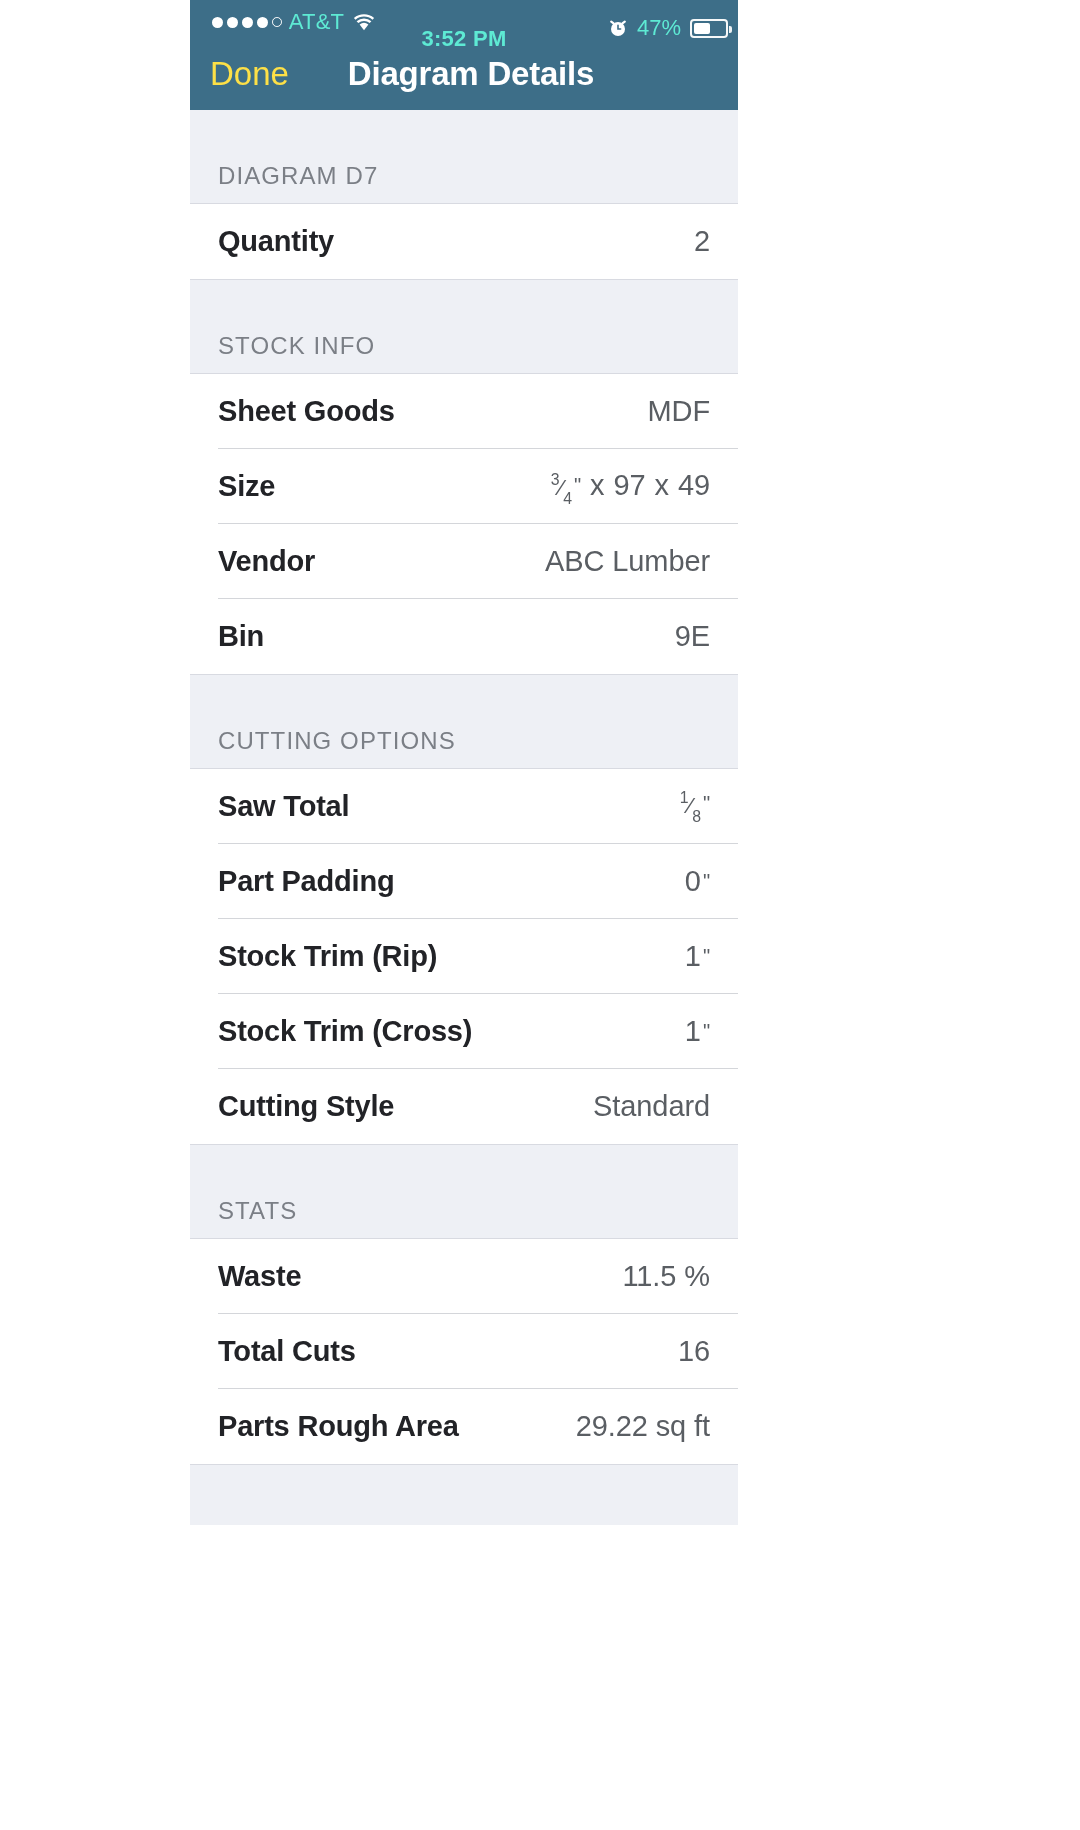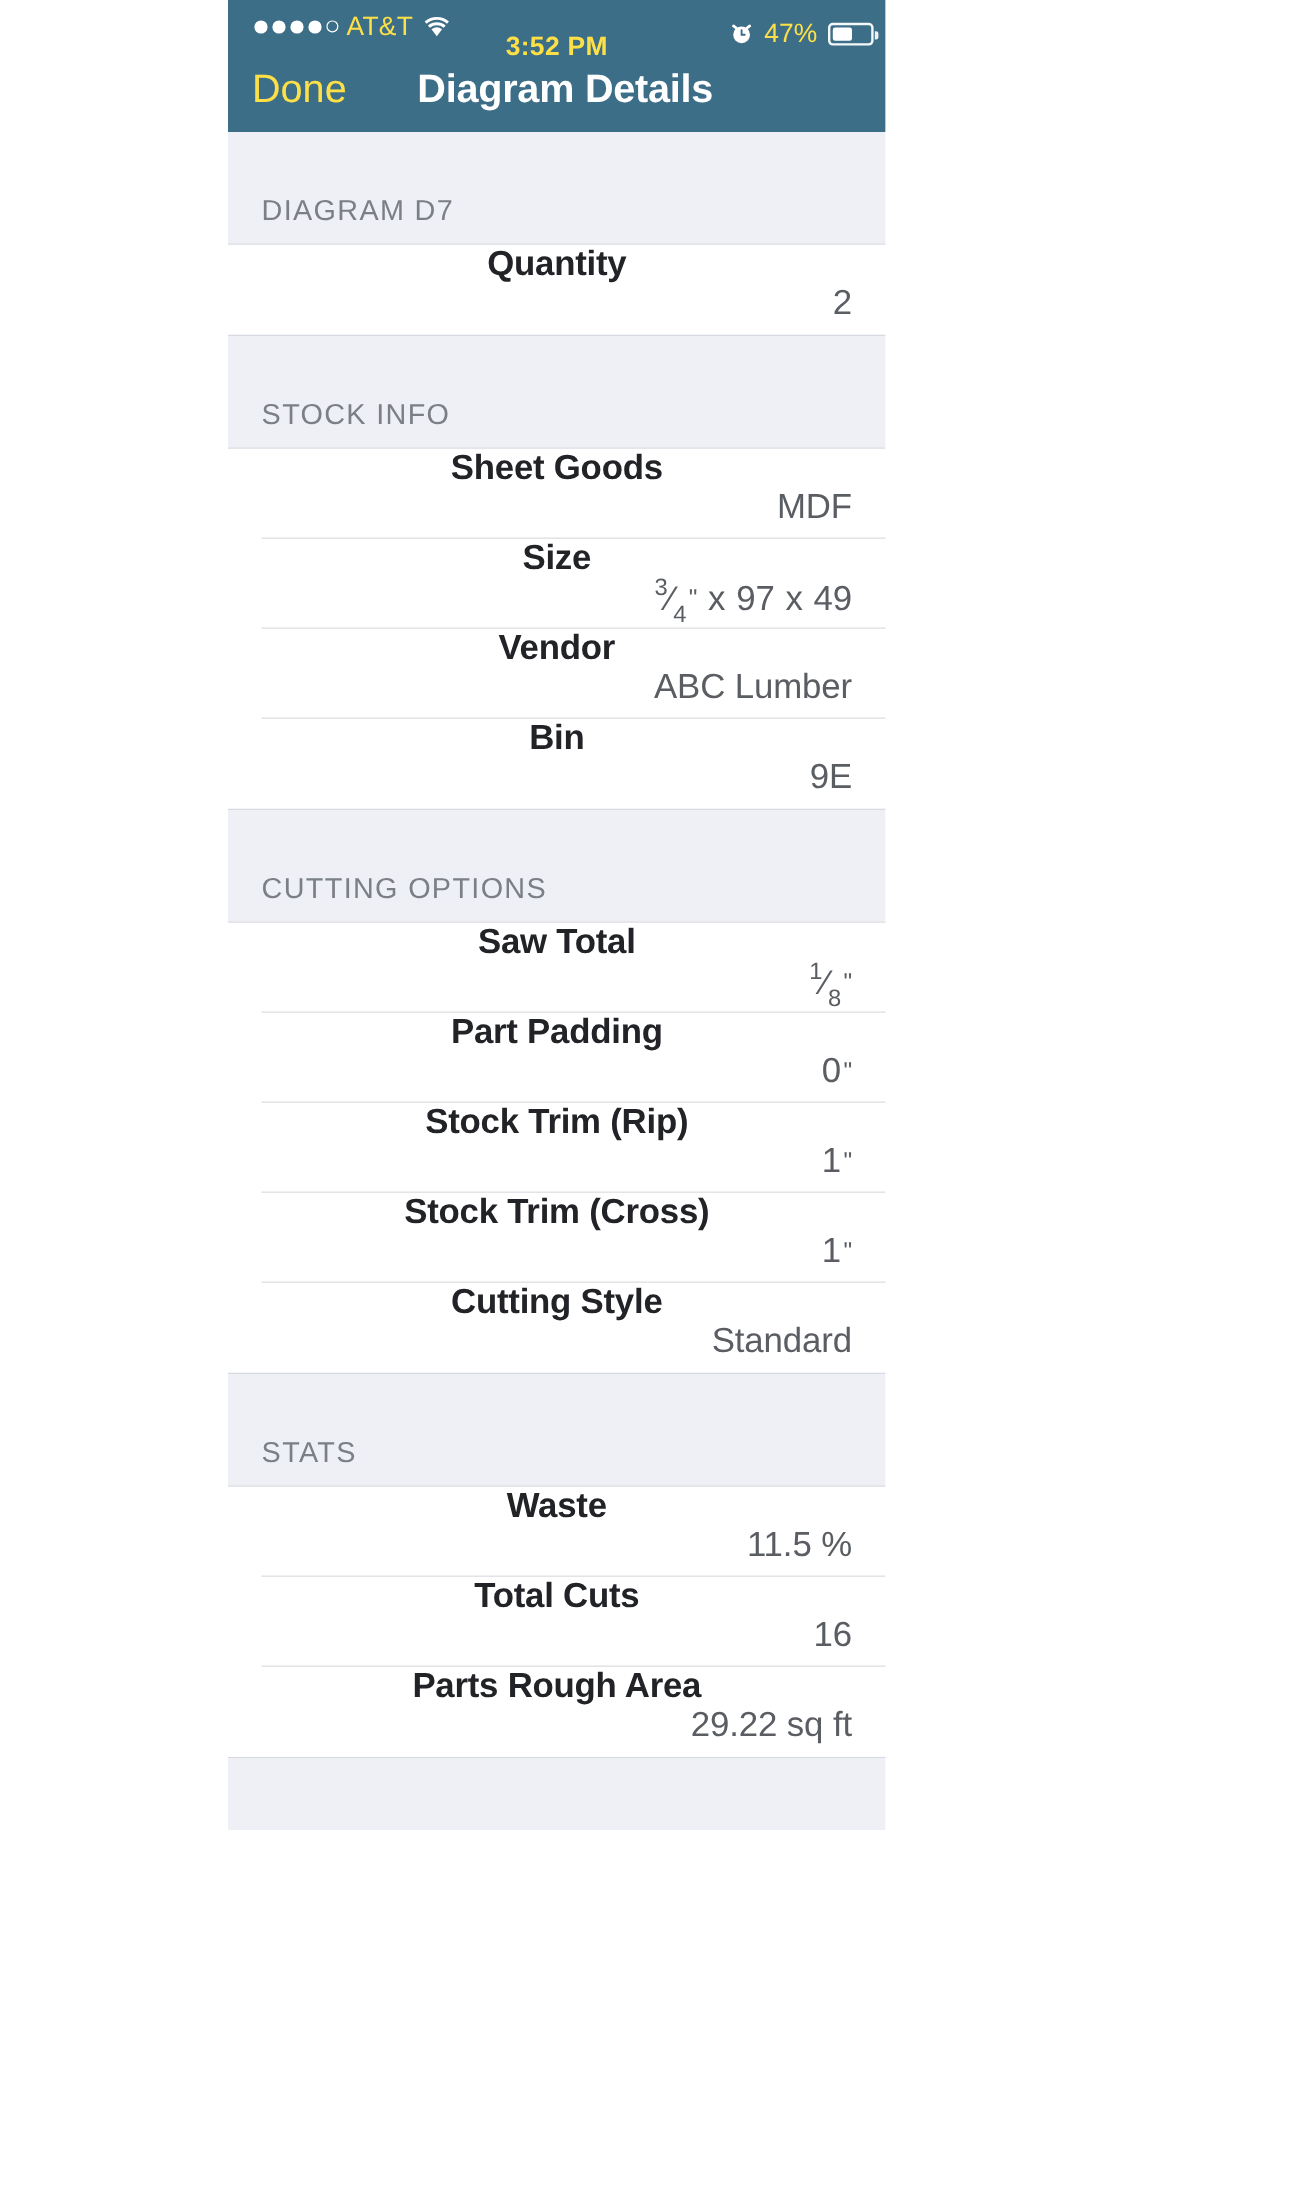--- a/index.html
+++ b/index.html
@@ -36,21 +36,21 @@
 
   
   .header {
     background: #3d6e88;
     height: 110px;
     position: relative;
   }
   .statusbar {
     height: 44px;
     position: relative;
-    color: #fde047;
+    color: #5eead4;
     font-size: 22px;
   }
   .sb-left {
     position: absolute;
     left: 22px;
     top: 9px;
     display: flex;
     align-items: center;
     gap: 7px;
     white-space: nowrap;
@@ -161,21 +161,20 @@
   }
 
   .row {
     height: 75px;
     position: relative;
     background: #ffffff;
     display: flex;
     align-items: center;
     padding: 0 28px 0 28px;
     box-sizing: border-box;
-    flex-direction: column;
   }
   .row::after {
     content: "";
     position: absolute;
     left: 28px; right: 0; bottom: 0;
     height: 1px;
     background: #d4d6da;
   }
   .row.last::after { display: none; }
 
@@ -193,21 +192,21 @@
     white-space: nowrap;
     display: flex;
     align-items: baseline;
     letter-spacing: -0.1px;
   }
 
   
   .frac {
     display: inline-block;
     position: relative;
-    font-size: 30px;
+    font-size: 24px;
     line-height: 1;
     white-space: nowrap;
   }
   .frac .num {
     font-size: 0.66em;
     vertical-align: super;
     position: relative;
     top: -1px;
   }
   .frac .sl { font-size: 0.95em; }

